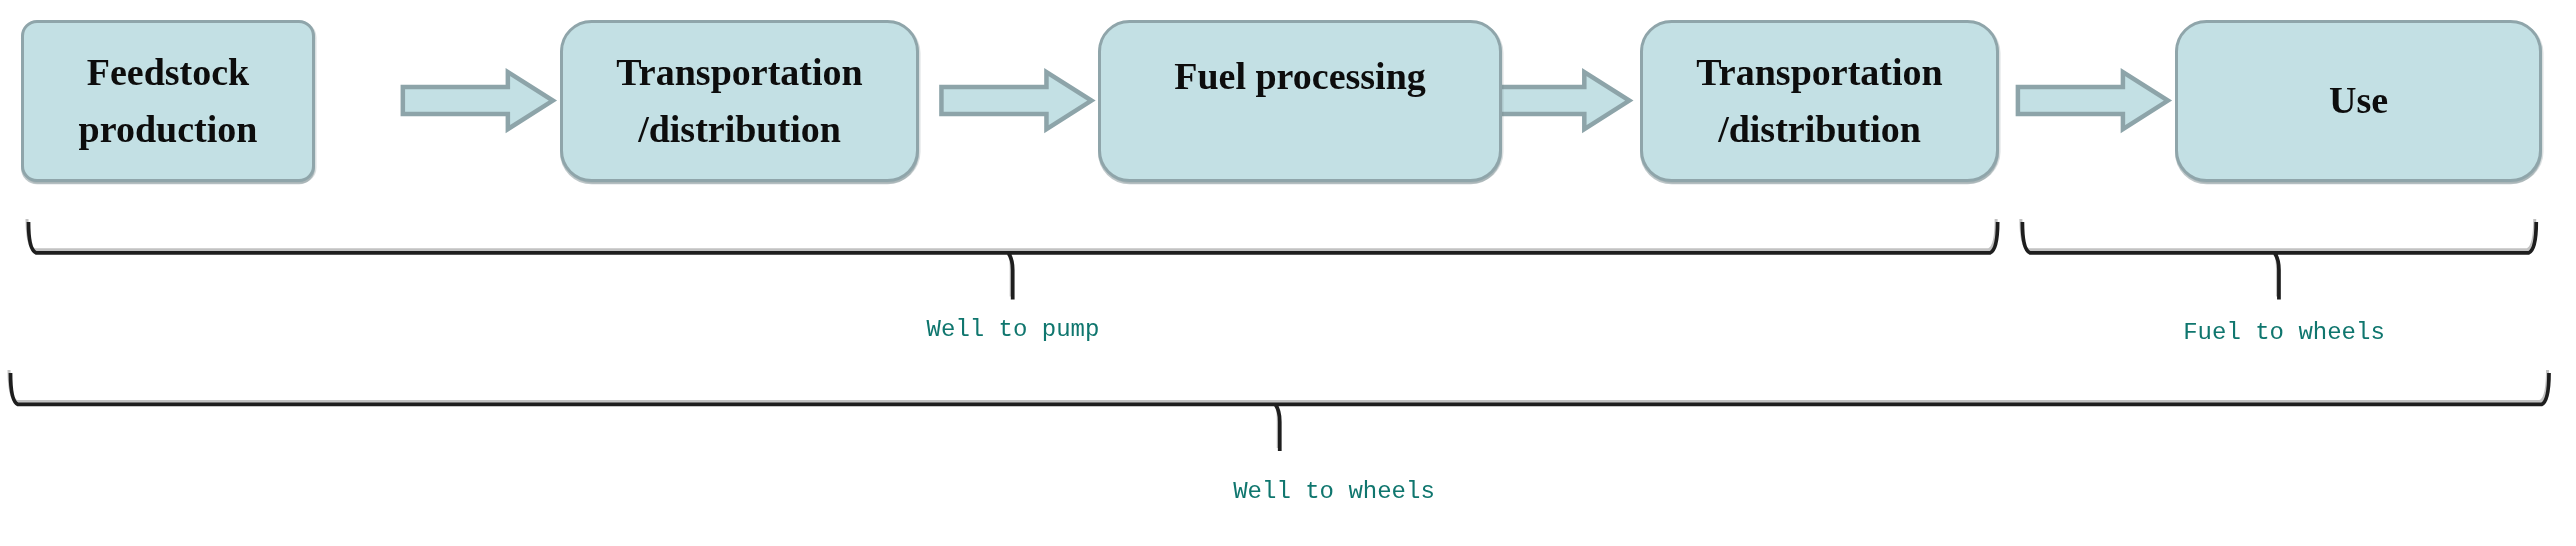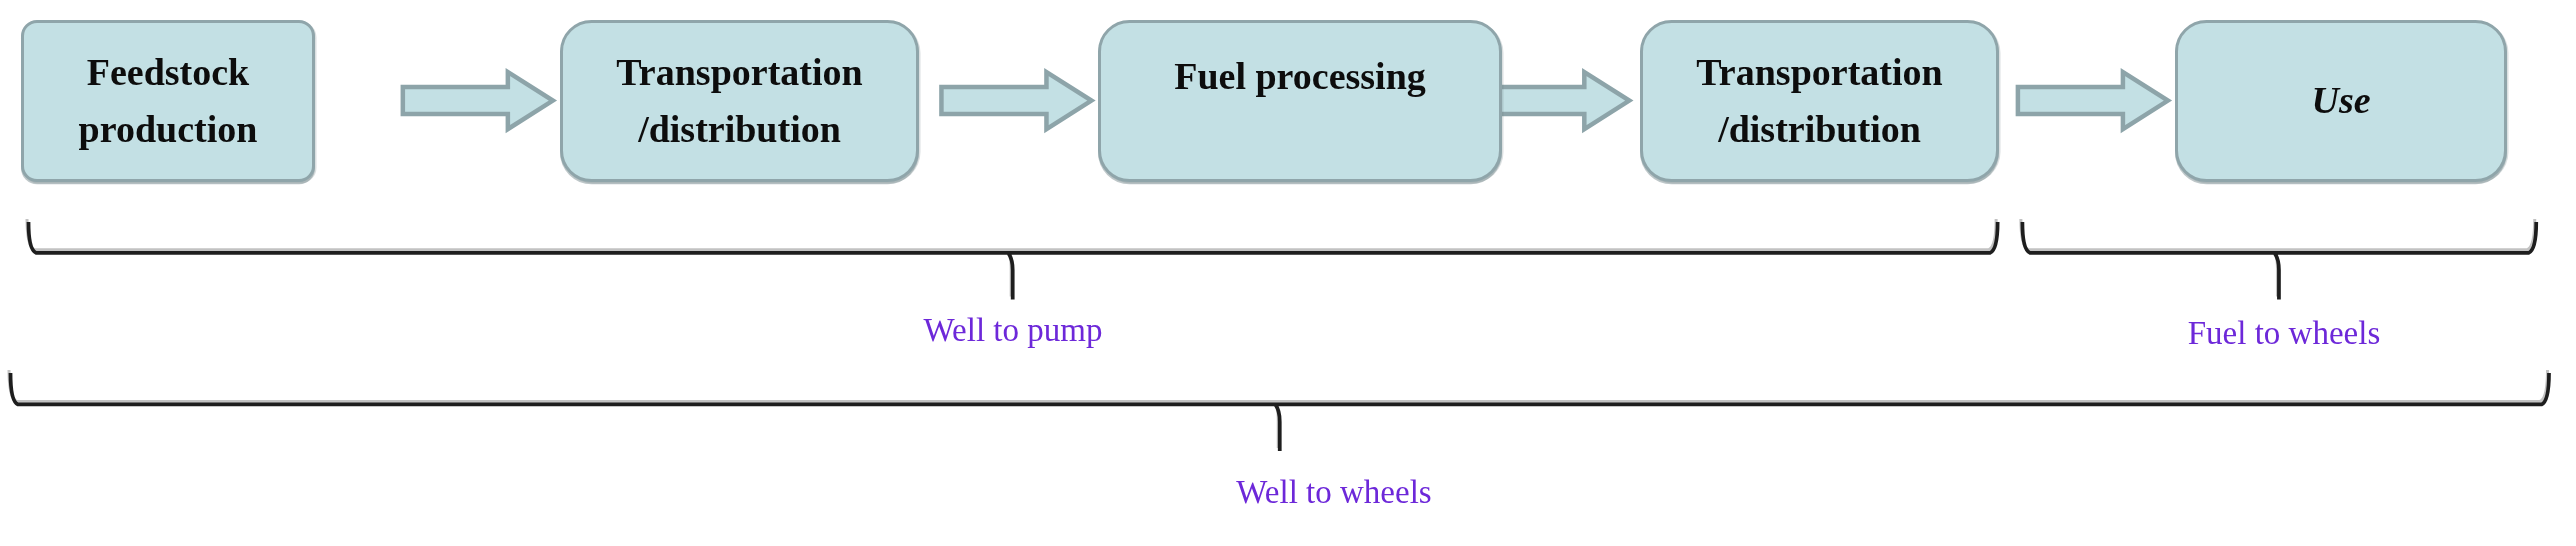--- a/index.html
+++ b/index.html
@@ -36,34 +36,35 @@
     color: #0d0d0d;
     white-space: pre-line;
   }
   .stage-box.text-high .stage-label {
     transform: translateY(-24px);
   }
   .box-1 { left: 21px;   width: 294px; border-radius: 16px; }
   .box-2 { left: 560px;  width: 359px; }
   .box-3 { left: 1098px; width: 404px; }
   .box-4 { left: 1640px; width: 359px; }
-  .box-5 { left: 2175px; width: 332px; font-style: italic; }
+  .box-5 { left: 2175px; width: 367px; }
 
   .connector-layer {
     position: absolute;
     left: 0; top: 0;
     width: 2576px;
     height: 547px;
   }
   .brace-label {
     position: absolute;
     text-align: center;
-    font-size: 33px;
+    font-size: 24px;
     line-height: 42px;
-    color: #6d28d9;
+    color: #0f766e;
+    font-family: Liberation Mono, monospace;
   }
   .label-well-to-pump   { left: 788px; top: 309px; width: 450px; }
   .label-pump-to-wheels { left: 2059px; top: 312px; width: 450px; }
   .label-well-to-wheels { left: 1064px; top: 471px; width: 540px; }
 </style>
 </head>
 <body>
 
 <div class="figure">
 

